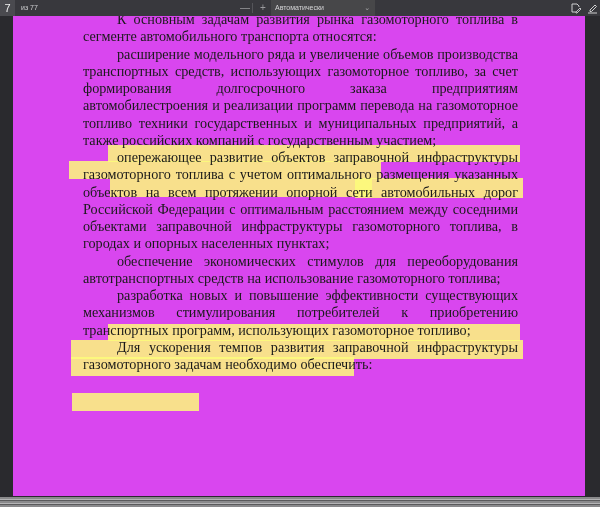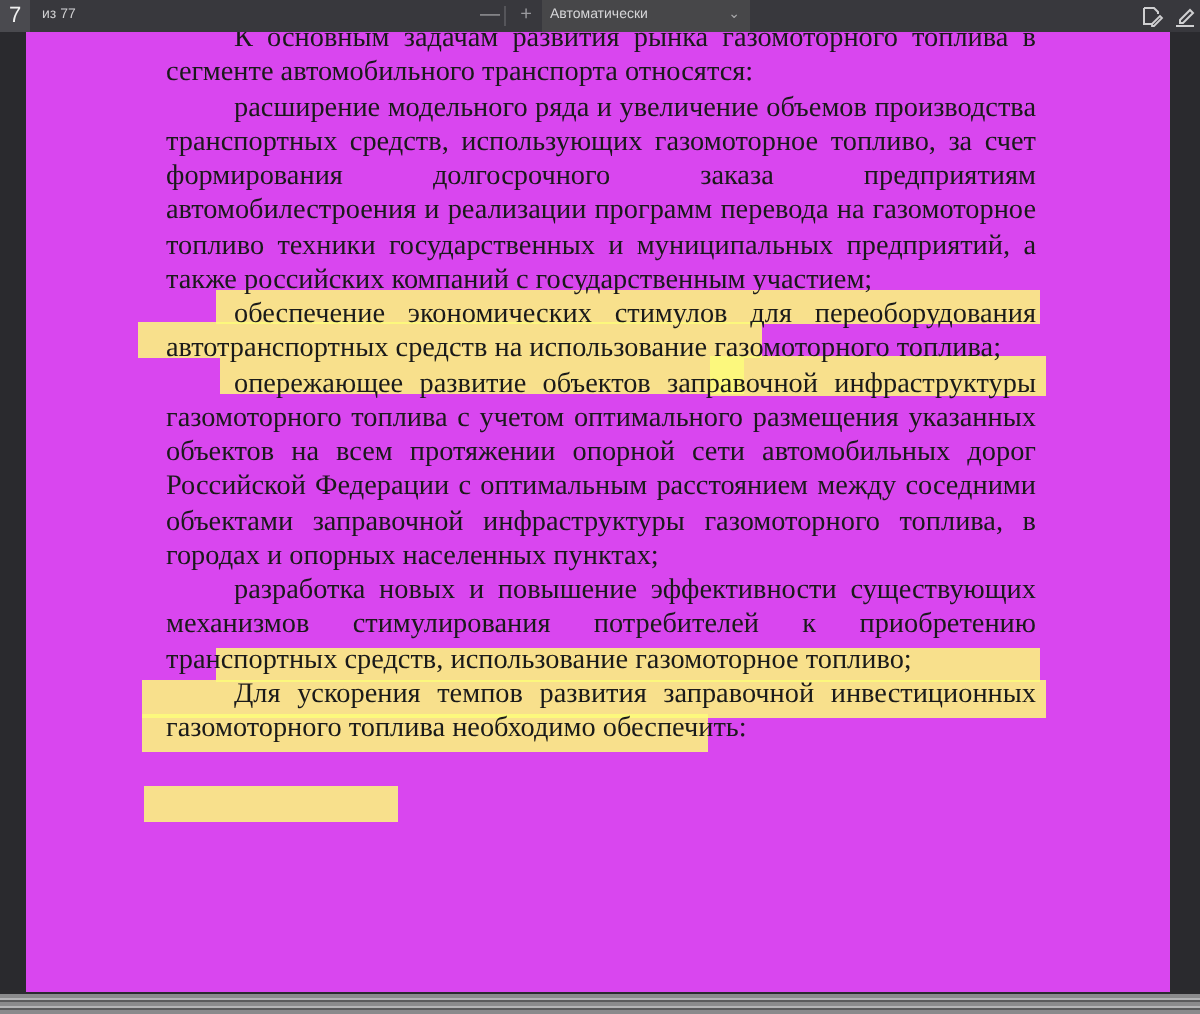--- a/index.html
+++ b/index.html
@@ -51,20 +51,20 @@
     <div class="hl" style="left:97px;top:169px;width:262px;height:18px;"></div>
     <div class="hl" style="left:342px;top:168px;width:168px;height:20px;"></div>
     <div class="hl" style="left:95px;top:314px;width:412px;height:17px;"></div>
     <div class="hl" style="left:58px;top:330px;width:452px;height:19px;"></div>
     <div class="hl" style="left:58px;top:347px;width:283px;height:19px;"></div>
     <div class="hl" style="left:59px;top:383px;width:127px;height:18px;"></div>
   </div>
   <div class="text">
     <p class="p">К основным задачам развития рынка газомоторного топлива в сегменте автомобильного транспорта относятся:</p>
     <p class="p">расширение модельного ряда и увеличение объемов производства транспортных средств, использующих газомоторное топливо, за счет формирования долгосрочного заказа предприятиям автомобилестроения и реализации программ перевода на газомоторное топливо техники государственных и муниципальных предприятий, а также российских компаний с государственным участием;</p>
+    <p class="p">опережающее развитие объектов заправочной инфраструктуры газомоторного топлива с учетом оптимального размещения указанных объектов на всем протяжении опорной сети автомобильных дорог Российской Федерации с оптимальным расстоянием между соседними объектами заправочной инфраструктуры газомоторного топлива, в городах и опорных населенных пунктах;</p>
     <p class="p">обеспечение экономических стимулов для переоборудования автотранспортных средств на использование газомоторного топлива;</p>
-    <p class="p">опережающее развитие объектов заправочной инфраструктуры газомоторного топлива с учетом оптимального размещения указанных объектов на всем протяжении опорной сети автомобильных дорог Российской Федерации с оптимальным расстоянием между соседними объектами заправочной инфраструктуры газомоторного топлива, в городах и опорных населенных пунктах;</p>
-    <p class="p">разработка новых и повышение эффективности существующих механизмов стимулирования потребителей к приобретению транспортных средств, использование газомоторное топливо;</p>
-    <p class="p">Для ускорения темпов развития заправочной инвестиционных газомоторного топлива необходимо обеспечить:</p>
+    <p class="p">разработка новых и повышение эффективности существующих механизмов стимулирования потребителей к приобретению транспортных программ, использующих газомоторное топливо;</p>
+    <p class="p">Для ускорения темпов развития заправочной инфраструктуры газомоторного задачам необходимо обеспечить:</p>
   </div>
 </div>
 
 <div class="bottom-bar"></div>
 
 </body></html>

